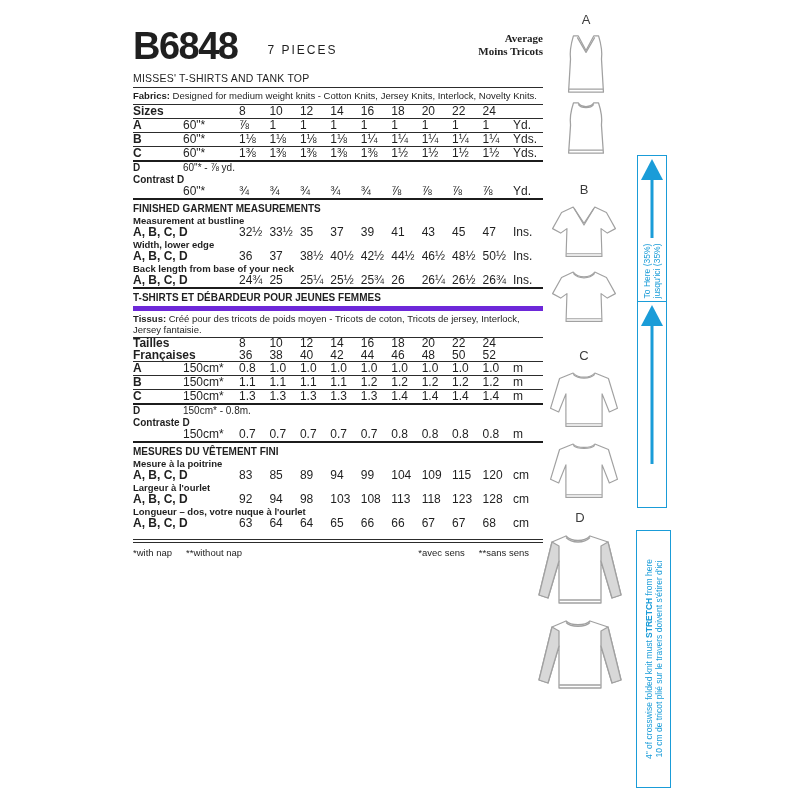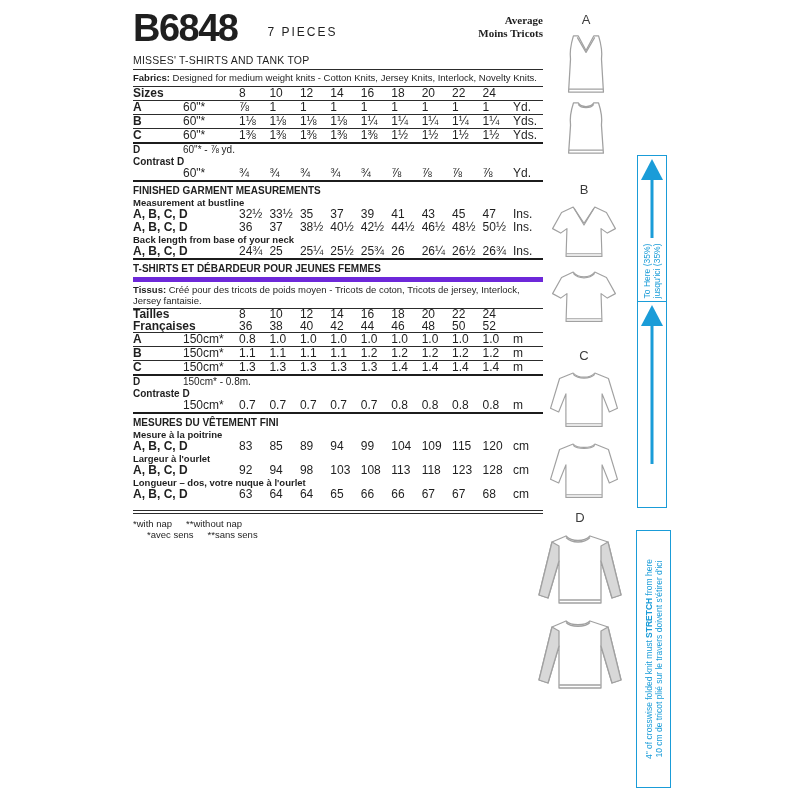--- a/index.html
+++ b/index.html
@@ -1,21 +1,21 @@
 <!DOCTYPE html>
 <html><head>
 <meta charset="utf-8">
 <style>
   html,body{margin:0;padding:0;}
   body{
     width:800px;height:800px;background:#ffffff;position:relative;
     font-family:"Liberation Sans","DejaVu Sans",sans-serif;color:#1f1f1f;
     -webkit-font-smoothing:antialiased;overflow:hidden;
   }
-  .main-col{position:absolute;left:133px;top:10px;width:410px;}
+  .main-col{position:absolute;left:133px;top:28px;width:410px;}
 
   
   .masthead{display:flex;align-items:flex-start;height:44px;}
   .pattern-number{font-size:38px;font-weight:bold;letter-spacing:-1.5px;line-height:36px;}
   .pieces{font-size:12px;letter-spacing:2px;margin:15px 0 0 30px;}
   .difficulty{margin-left:auto;text-align:right;font-weight:bold;font-size:11px;line-height:13px;margin-top:4px;font-family:Liberation Serif, serif;}
 
   .title-row{font-weight:normal;font-size:10.5px;letter-spacing:.2px;border-bottom:1px solid #2c2c2c;padding-bottom:3px;}
   .note-row{font-size:9.5px;padding:2px 0 2.5px 0;border-bottom:1px solid #2c2c2c;}
   .note-row b{font-weight:bold;}
@@ -30,21 +30,21 @@
   .c-cells{display:grid;grid-template-columns:repeat(9,1fr);}
   .c-cells .cell{text-align:left;}
   .c-unit{text-align:left;}
   .drow{display:grid;grid-template-columns:50px 1fr;font-size:10px;height:12px;line-height:12px;align-items:center;}
   .c-head{font-weight:bold;font-size:10px;height:11px;line-height:11px;}
   .sec-head{font-weight:bold;font-size:10px;padding-top:3px;height:12px;line-height:12px;}
   .sec-head.ruled{border-bottom:5px solid #6d28d9;padding-bottom:2px;height:auto;}
   .sub-head{font-weight:bold;font-size:9.5px;height:11px;line-height:11px;}
 
   .dbl{height:2px;border-top:1px solid #2c2c2c;border-bottom:1px solid #2c2c2c;margin-top:9px;}
-  .foot{display:flex;font-size:9.5px;padding-top:4px;flex-direction:column;}
+  .foot{display:flex;justify-content:space-between;font-size:9.5px;padding-top:4px;}
   .foot span{margin-right:14px;}
   .foot .right span{margin:0 0 0 14px;}
 
   
   .view{position:absolute;text-align:center;}
   .view-label{font-size:13px;color:#3c3c3c;margin-bottom:7px;}
   .garment{display:block;margin:0 auto 5px auto;}
   .garment path{stroke:#a1a1a1;stroke-width:1.3;fill:#ffffff;stroke-linejoin:round;}
   .garment path.detail{fill:none;}
   .garment path.shade{fill:#d8d8d8;}
@@ -171,20 +171,21 @@
         <span class="cell">35</span>
         <span class="cell">37</span>
         <span class="cell">39</span>
         <span class="cell">41</span>
         <span class="cell">43</span>
         <span class="cell">45</span>
         <span class="cell">47</span>
       </span>
     <span class="c-unit">Ins.</span>
   </div>
+  <div class="sub-head">Width, lower edge</div>
   <div class="trow2">
     <span class="c-lab">A, B, C, D</span>
     <span class="c-cells">
         <span class="cell">36</span>
         <span class="cell">37</span>
         <span class="cell">38½</span>
         <span class="cell">40½</span>
         <span class="cell">42½</span>
         <span class="cell">44½</span>
         <span class="cell">46½</span>

